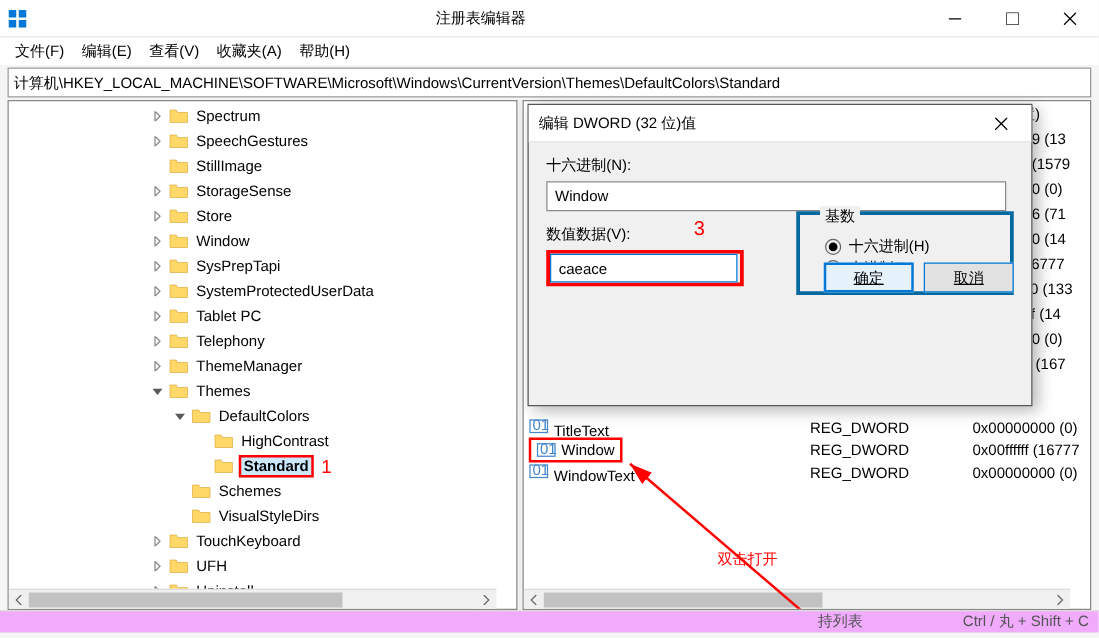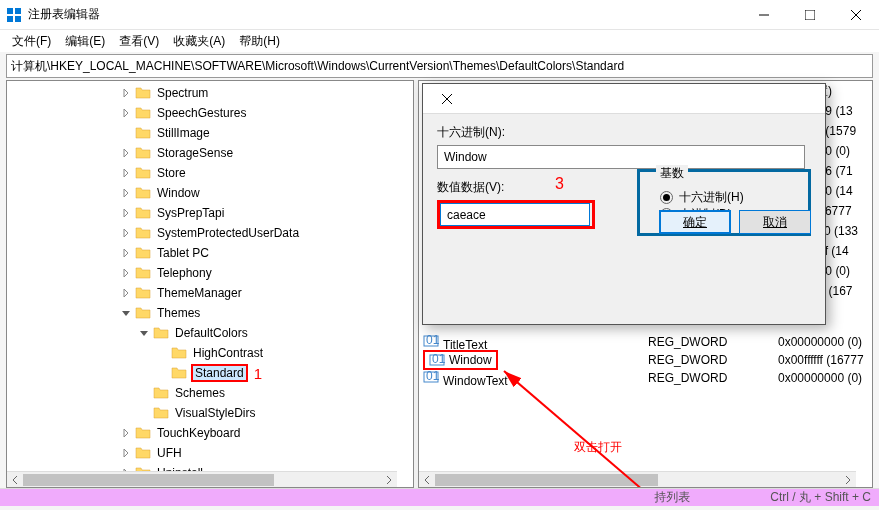--- a/index.html
+++ b/index.html
@@ -1,17 +1,17 @@
 <!DOCTYPE html>
 <html><head>
 <meta charset="utf-8">
 <style>
 * { box-sizing: border-box; margin: 0; padding: 0; font-family: "Microsoft YaHei", "Segoe UI", sans-serif; font-size: 12px; }
 body { width: 879px; height: 510px; background: #f5f5f5; overflow: hidden; position: relative; }
-.titlebar { height: 30px; background: #fff; display: flex; align-items: center; border-bottom: 1px solid #e5e5e5; }
+.titlebar { height: 30px; background: #fff; display: flex; align-items: center; border-bottom: 1px solid #e5e5e5; text-align: center; }
 .app-icon { width: 16px; height: 16px; margin: 0 6px; display: inline-block; }
 .app-icon svg { width: 16px; height: 16px; }
 .titlebar-text { flex: 1; color: #000; }
 .win-btns { display: flex; }
 .win-btn { width: 46px; height: 30px; display: flex; align-items: center; justify-content: center; color: #000; }
 .win-btn svg { width: 10px; height: 10px; stroke: #000; stroke-width: 1; fill: none; }
 .menubar { height: 22px; background: #fff; display: flex; align-items: center; padding: 0 6px; gap: 2px; }
 .menu-item { padding: 2px 6px; color: #000; }
 .addrbar { height: 24px; background: #fff; border: 1px solid #999; margin: 2px 6px; display: flex; align-items: center; padding: 0 4px; color: #000; }
 .workspace { display: flex; height: 408px; margin: 0 6px; position: relative; }
@@ -19,21 +19,21 @@
 .splitter { width: 4px; background: #f0f0f0; }
 .list-panel { flex: 1; background: #fff; border: 1px solid #888; position: relative; overflow: hidden; }
 .tree { padding: 2px 0; }
 .tree-row { display: flex; align-items: center; height: 20px; white-space: nowrap; }
 .tree-expander { width: 14px; height: 14px; display: flex; align-items: center; justify-content: center; margin-right: 2px; }
 .tree-expander svg { width: 8px; height: 8px; }
 .tree-indent { display: inline-block; }
 .folder-icon { width: 16px; height: 14px; margin-right: 4px; display: inline-flex; }
 .folder-icon svg { width: 16px; height: 14px; }
 .tree-label { color: #000; padding: 1px 2px; }
-.tree-label.selected { background: #cce8ff; border: 1px solid #99d1ff; padding: 0 1px; }
+.tree-label.selected { background: #cce8ff; border: 1px solid #99d1ff; padding: 0 1px; font-weight: bold; }
 .highlight-red { border: 2px solid #ff0000 !important; padding: 0 2px !important; }
 .ann-num { color: #ff0000; font-size: 15px; margin-left: 6px; font-weight: 400; }
 .list-rows { position: absolute; top: 252px; left: 4px; right: 4px; }
 .list-row { display: flex; align-items: center; height: 18px; }
 .reg-icon { width: 16px; height: 16px; margin-right: 4px; display: inline-flex; }
 .reg-icon svg { width: 16px; height: 16px; }
 .col-name { width: 225px; color: #000; }
 .col-type { width: 130px; color: #000; }
 .col-data { flex: 1; color: #000; }
 .list-row.hl .col-name { display: inline-flex; align-items: center; }
@@ -488,20 +488,21 @@
           <svg viewBox="0 0 8 8">
             <path d="M2 0 L6 4 L2 8" fill="none" stroke="#666"></path>
           </svg>
         </div>
     </div>
   </div>
 </div>
 
 <div class="dialog">
   <div class="dlg-title">
+    <span class="dlg-title-text">编辑 DWORD (32 位)值</span>
     <div class="dlg-close">
         <svg viewBox="0 0 10 10">
           <line x1="0" y1="0" x2="10" y2="10"></line>
           <line x1="10" y1="0" x2="0" y2="10"></line>
         </svg>
       </div>
   </div>
   <div class="dlg-body">
     <div class="dlg-label">十六进制(N):</div>
     <div class="dlg-input ro">

